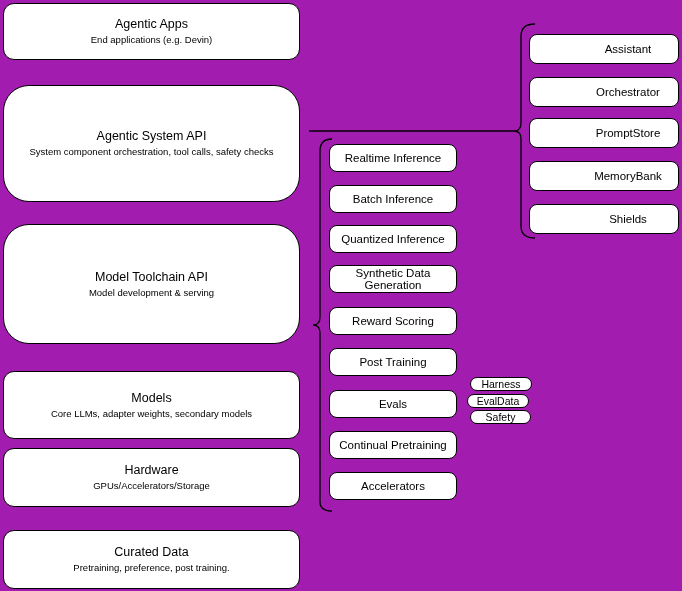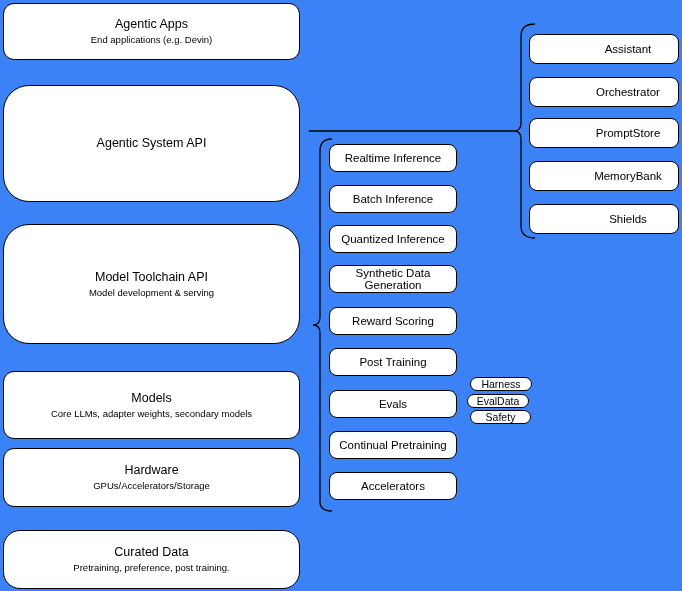--- a/index.html
+++ b/index.html
@@ -1,18 +1,18 @@
 <!DOCTYPE html>
 <html><head>
 <meta charset="utf-8">
 <style>
   html, body { margin:0; padding:0; background:#ffffff; }
   .canvas {
     position:relative; width:682px; height:591px; overflow:hidden;
-    font-family:"Liberation Sans", sans-serif; color:#000000; background:#3b82f6;
+    font-family:"Liberation Sans", sans-serif; color:#000000; background:#a21caf;
   }
   .overlay { position:absolute; left:0; top:0; z-index:1; }
   .box {
     position:absolute; box-sizing:border-box; background:#ffffff;
     border:1.4px solid #000000; display:flex; flex-direction:column;
     align-items:center; justify-content:center; text-align:center; z-index:2;
   }
   .lbox { left:3px; width:297px; gap:3px; }
   .ltitle { font-size:12.5px; line-height:1.15; }
   .lsub   { font-size:9.5px;  line-height:1.2; }
@@ -35,38 +35,39 @@
     <path d="M 332 139 Q 320 139 320 151 L 320 317 Q 320 325 313 325 Q 320 325 320 333 L 320 502 Q 320 511 332 511" fill="none" stroke="#000000" stroke-width="1.3"></path>
   </svg>
 
   <div class="box lbox" style="top:3px;height:57px;border-radius:11px">
     <div class="ltitle">Agentic Apps</div>
     <div class="lsub">End applications (e.g. Devin)</div>
   </div>
 
   <div class="box lbox" style="top:85px;height:117px;border-radius:26px">
     <div class="ltitle">Agentic System API</div>
+    <div class="lsub">System component orchestration, tool calls, safety checks</div>
   </div>
 
   <div class="box lbox" style="top:224px;height:120px;border-radius:26px">
     <div class="ltitle">Model Toolchain API</div>
     <div class="lsub">Model development &amp; serving</div>
   </div>
 
   <div class="box lbox" style="top:371px;height:68px;border-radius:11px">
     <div class="ltitle">Models</div>
     <div class="lsub">Core LLMs, adapter weights, secondary models</div>
   </div>
 
   <div class="box lbox" style="top:448px;height:59px;border-radius:11px">
     <div class="ltitle">Hardware</div>
     <div class="lsub">GPUs/Accelerators/Storage</div>
   </div>
 
-  <div class="box lbox" style="top:530px;height:59px;border-radius:17px">
+  <div class="box lbox" style="top:530px;height:59px;border-radius:11px">
     <div class="ltitle">Curated Data</div>
     <div class="lsub">Pretraining, preference, post training.</div>
   </div>
 
   <div class="box sbox" style="top:144px">
     <span>Realtime Inference</span>
   </div>
   <div class="box sbox" style="top:185px">
     <span>Batch Inference</span>
   </div>

